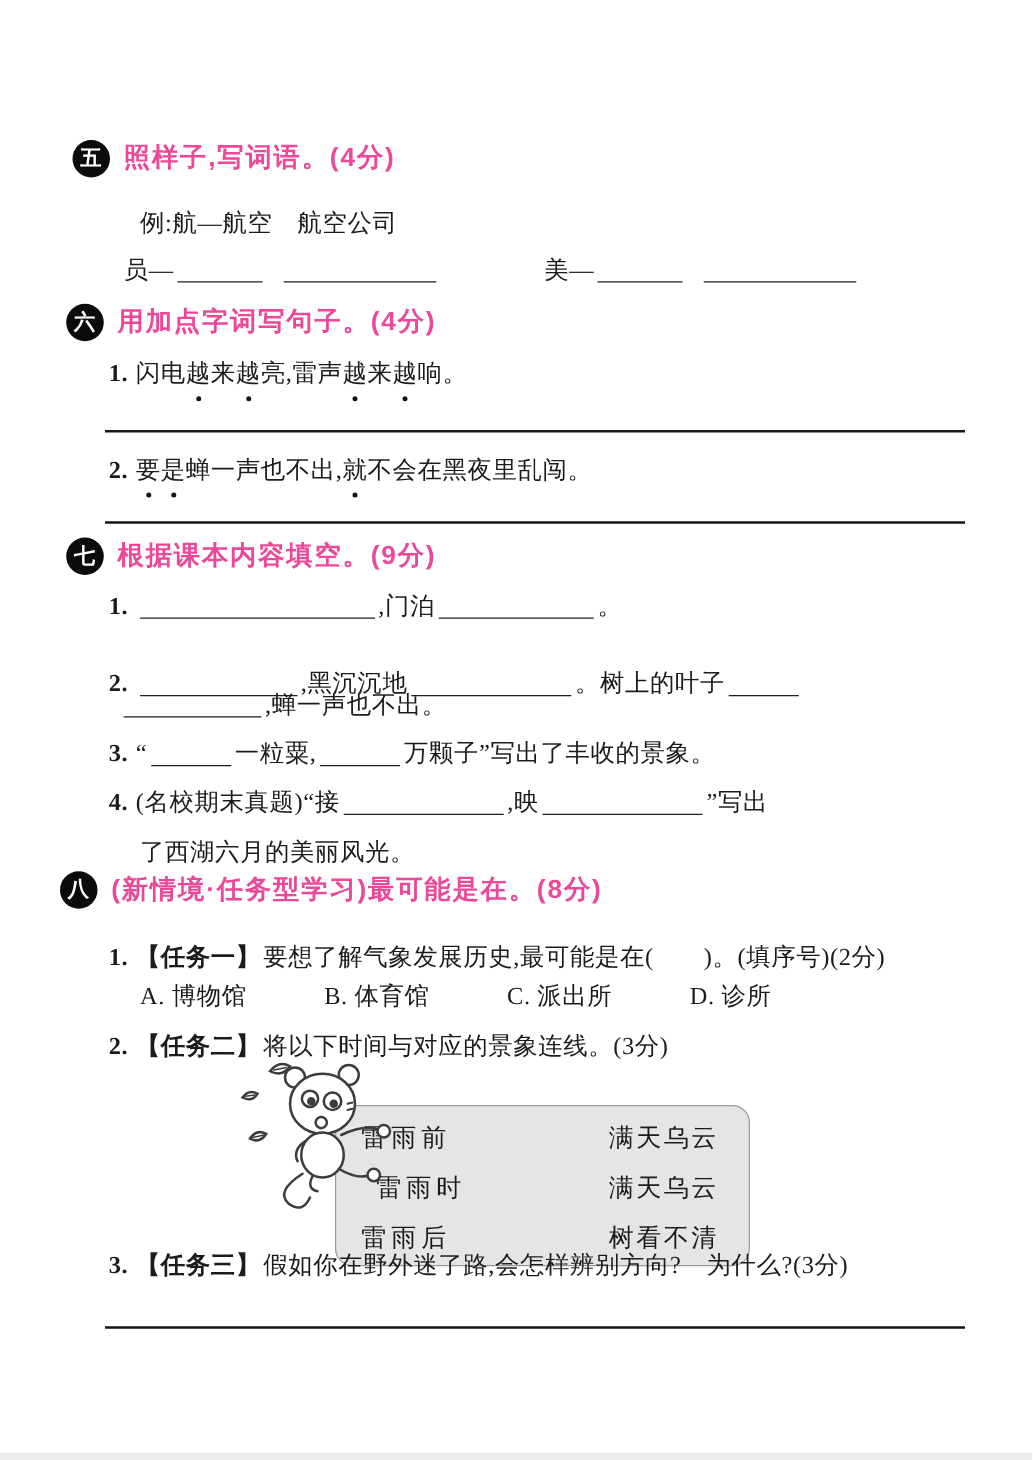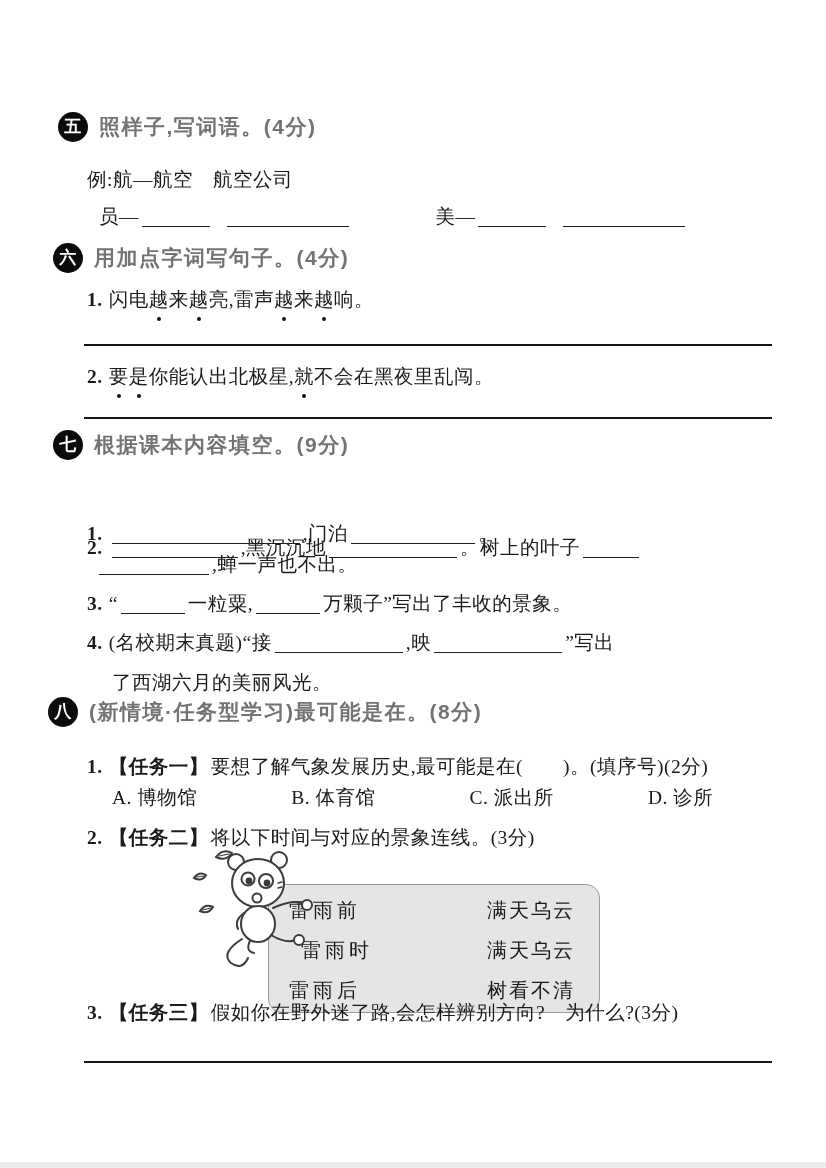--- a/index.html
+++ b/index.html
@@ -9,21 +9,21 @@
   }
   .row{position:absolute;white-space:nowrap;font-size:19.5px;letter-spacing:0.5px;line-height:28px;}
   .sec-header{display:flex;align-items:center;gap:11px;}
   .badge{
     width:30px;height:30px;border-radius:50%;background:#0b0b0b;color:#ffffff;
     display:flex;align-items:center;justify-content:center;flex:0 0 auto;
     font-family:"Liberation Sans","DejaVu Sans",sans-serif;font-weight:700;font-size:17px;
   }
   .sec-title{
     font-family:"Liberation Sans","DejaVu Sans",sans-serif;font-weight:700;
-    font-size:21px;letter-spacing:1.5px;color:#737373;
+    font-size:21px;letter-spacing:1.5px;color:#ec4899;
   }
   .inum{font-weight:700;margin-right:6px;}
   .ttag{font-family:"Liberation Sans","DejaVu Sans",sans-serif;font-weight:700;letter-spacing:0.5px;margin-right:2px;}
   .seg{display:inline-block;}
   .dot{position:relative;}
   .dot::after{
     content:"";position:absolute;left:50%;bottom:-7px;transform:translateX(-50%);
     width:4px;height:4px;border-radius:50%;background:#151515;
   }
   .bl{display:inline-block;height:0;border-bottom:1.7px solid #1f1f1f;vertical-align:-4px;margin:0 3px;}
@@ -39,44 +39,44 @@
 </style>
 </head>
 <body>
 
 <div class="page">
 
   <div class="row sec-header" style="left:58px;top:112px;">
     <span class="badge">五</span>
     <span class="sec-title">照样子,写词语。(4分)</span>
   </div>
-  <div class="row" style="left:87px;top:166px;">例:航—航空　航空公司</div>
+  <div class="row" style="left:112px;top:166px;">例:航—航空　航空公司</div>
   <div class="row" style="left:99px;top:203px;">
     <span>员—</span><span class="bl" style="width:68px;"></span><span class="bl" style="width:122px;margin-left:14px;"></span>
     <span style="margin-left:78px;">美—</span><span class="bl" style="width:68px;"></span><span class="bl" style="width:122px;margin-left:14px;"></span>
   </div>
 
   <div class="row sec-header" style="left:53px;top:243px;">
     <span class="badge">六</span>
     <span class="sec-title">用加点字词写句子。(4分)</span>
   </div>
   <div class="row" style="left:87px;top:286px;">
     <span class="inum">1.</span><span class="seg">闪电</span><span class="seg dot">越</span><span class="seg">来</span><span class="seg dot">越</span><span class="seg">亮,雷声</span><span class="seg dot">越</span><span class="seg">来</span><span class="seg dot">越</span><span class="seg">响。</span>
   </div>
   <div class="ans-line" style="left:84px;top:344px;width:688px;"></div>
   <div class="row" style="left:87px;top:363px;">
-    <span class="inum">2.</span><span class="seg dot">要</span><span class="seg dot">是</span><span class="seg">你能认出北极星,</span><span class="seg dot">就</span><span class="seg">不会在黑夜里乱闯。</span>
+    <span class="inum">2.</span><span class="seg dot">要</span><span class="seg dot">是</span><span class="seg">蝉一声也不出,</span><span class="seg dot">就</span><span class="seg">不会在黑夜里乱闯。</span>
   </div>
   <div class="ans-line" style="left:84px;top:417px;width:688px;"></div>
 
   <div class="row sec-header" style="left:53px;top:430px;">
     <span class="badge">七</span>
     <span class="sec-title">根据课本内容填空。(9分)</span>
   </div>
-  <div class="row" style="left:87px;top:472px;margin-top:48px;">
+  <div class="row" style="left:87px;top:472px;">
     <span class="inum">1.</span><span class="bl" style="width:188px;"></span><span>,门泊</span><span class="bl" style="width:124px;"></span><span>。</span>
   </div>
   <div class="row" style="left:87px;top:514px;margin-top:20px;">
     <span class="inum">2.</span><span class="bl" style="width:126px;"></span><span>,黑沉沉地</span><span class="bl" style="width:128px;"></span><span>。树上的叶子</span><span class="bl" style="width:56px;"></span>
   </div>
   <div class="row" style="left:99px;top:551px;">
     <span class="bl" style="width:110px;margin-left:0;"></span><span>,蝉一声也不出。</span>
   </div>
   <div class="row" style="left:87px;top:590px;">
     <span class="inum">3.</span><span>“</span><span class="bl" style="width:64px;"></span><span>一粒粟,</span><span class="bl" style="width:64px;"></span><span>万颗子”写出了丰收的景象。</span>
@@ -86,21 +86,21 @@
   </div>
   <div class="row" style="left:112px;top:669px;">了西湖六月的美丽风光。</div>
 
   <div class="row sec-header" style="left:48px;top:697px;">
     <span class="badge">八</span>
     <span class="sec-title">(新情境·任务型学习)最可能是在。(8分)</span>
   </div>
   <div class="row" style="left:87px;top:742px;margin-top:10px;">
     <span class="inum">1.</span><span class="ttag">【任务一】</span><span>要想了解气象发展历史,最可能是在(　　)。(填序号)(2分)</span>
   </div>
-  <div class="row" style="left:112px;top:784px;display:flex;gap:94px;">
+  <div class="row" style="left:112px;top:784px;display:flex;gap:62px;">
     <span>A. 博物馆</span>
     <span>B. 体育馆</span>
     <span>C. 派出所</span>
     <span>D. 诊所</span>
   </div>
   <div class="row" style="left:87px;top:823px;">
     <span class="inum">2.</span><span class="ttag">【任务二】</span><span>将以下时间与对应的景象连线。(3分)</span>
   </div>
 
   <div class="match-box">

